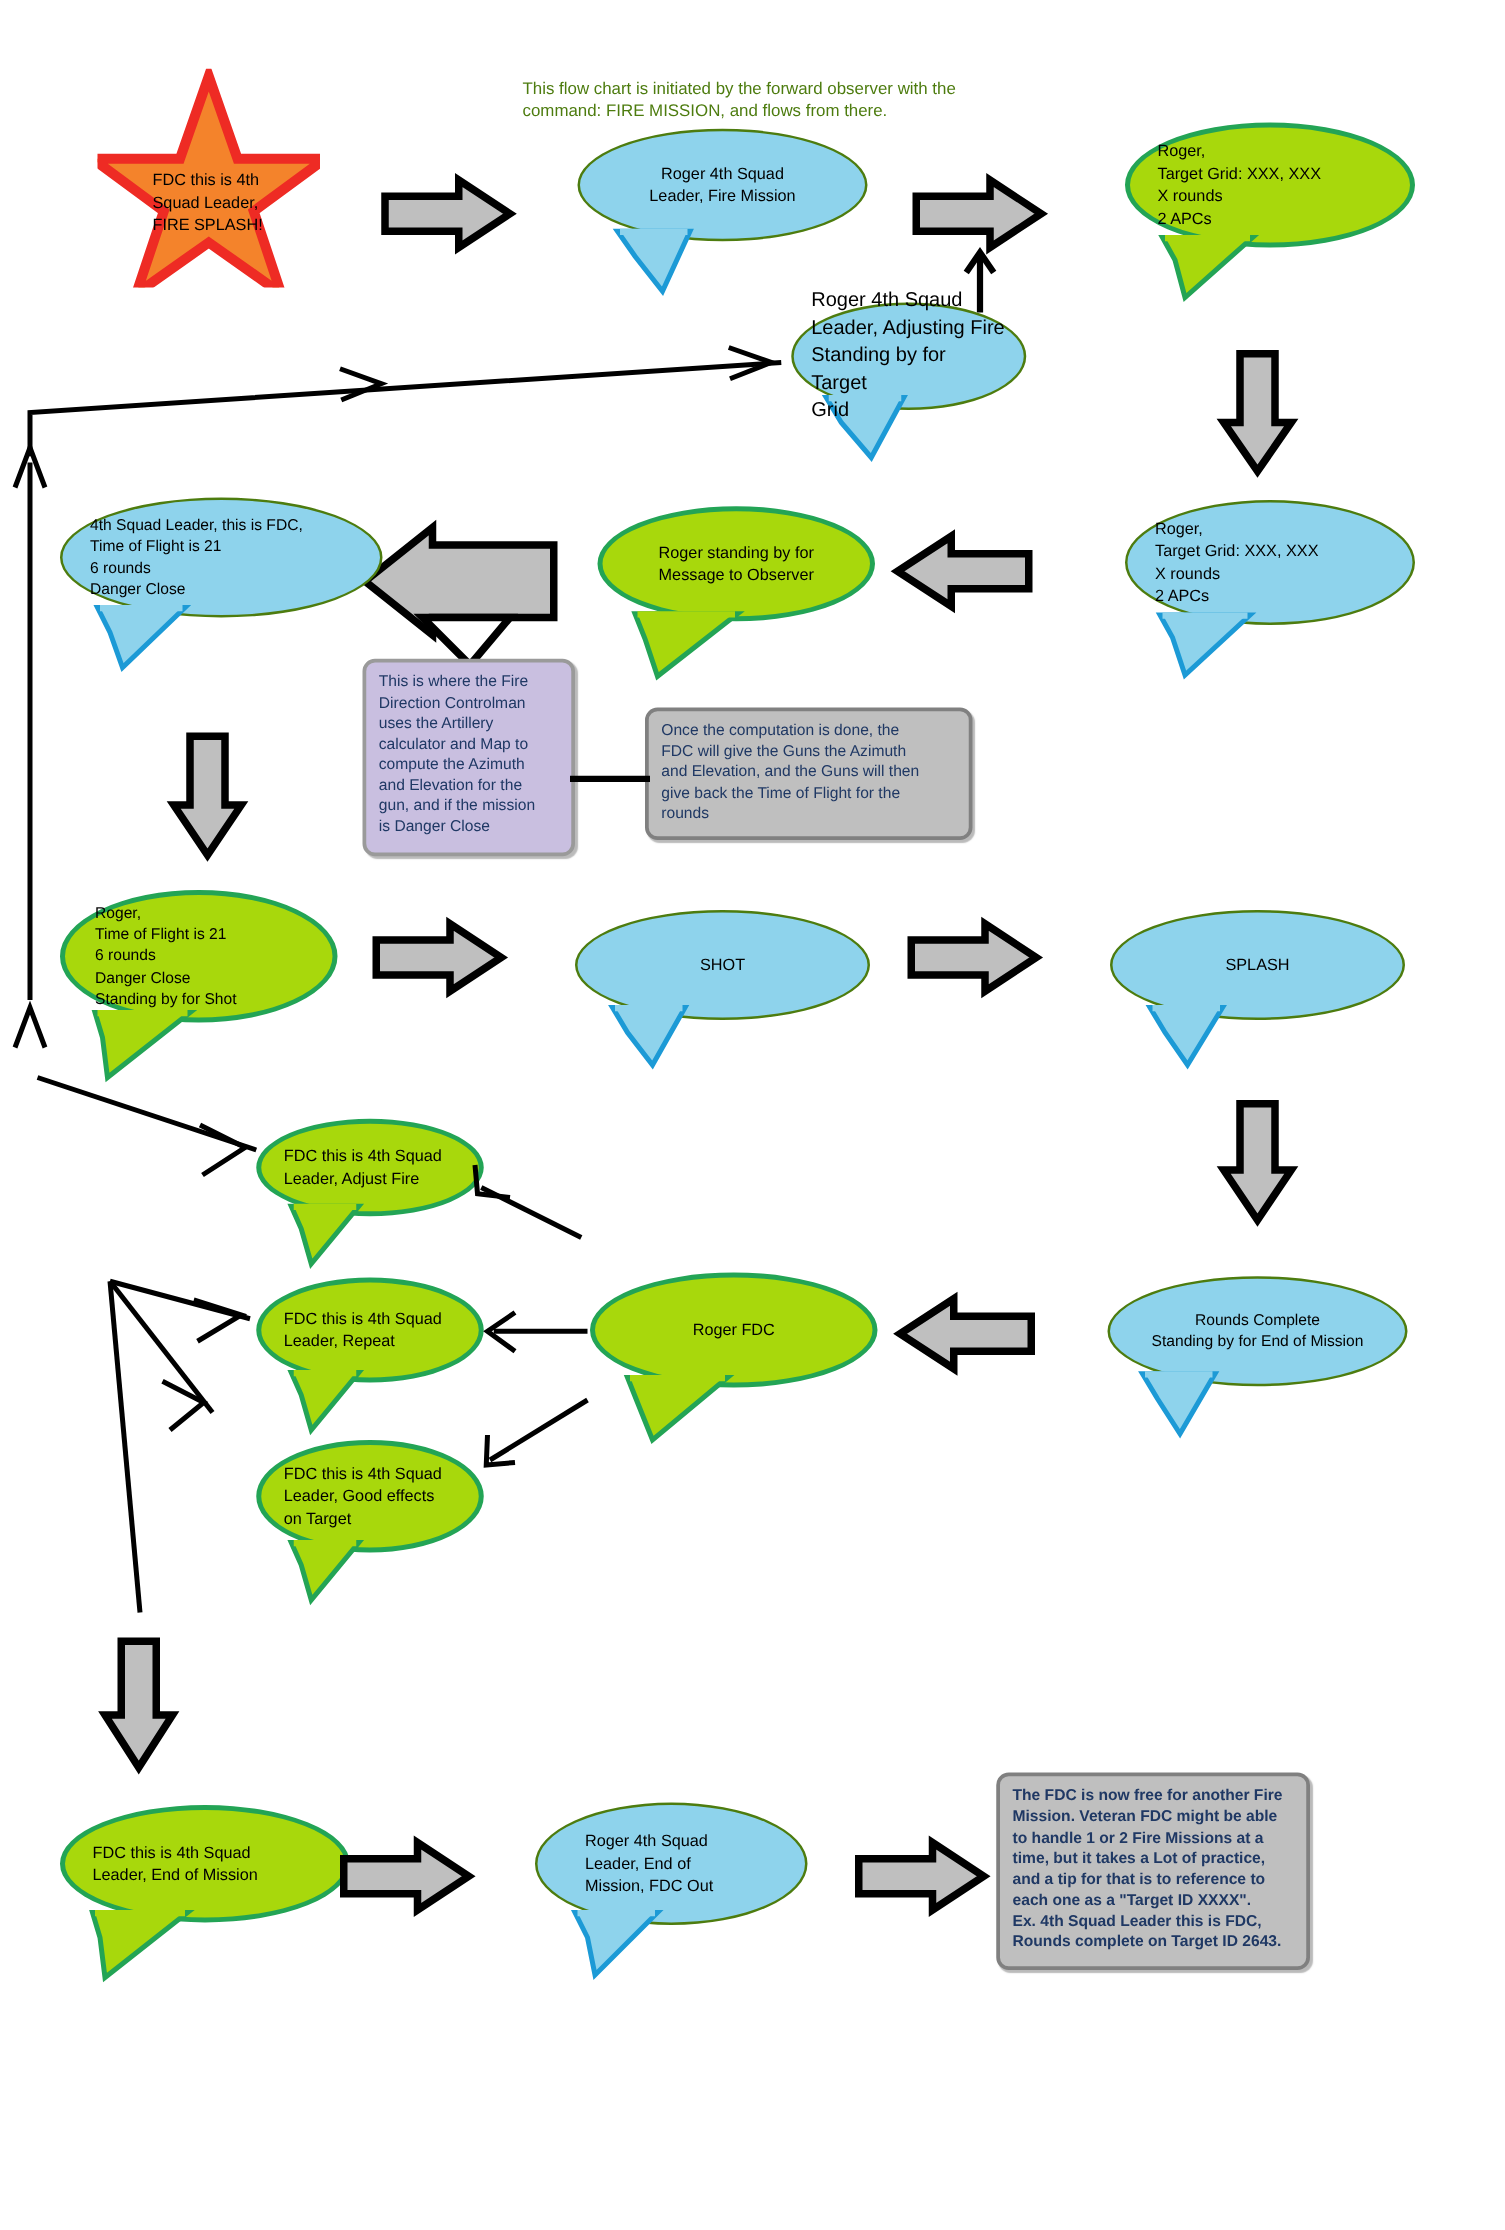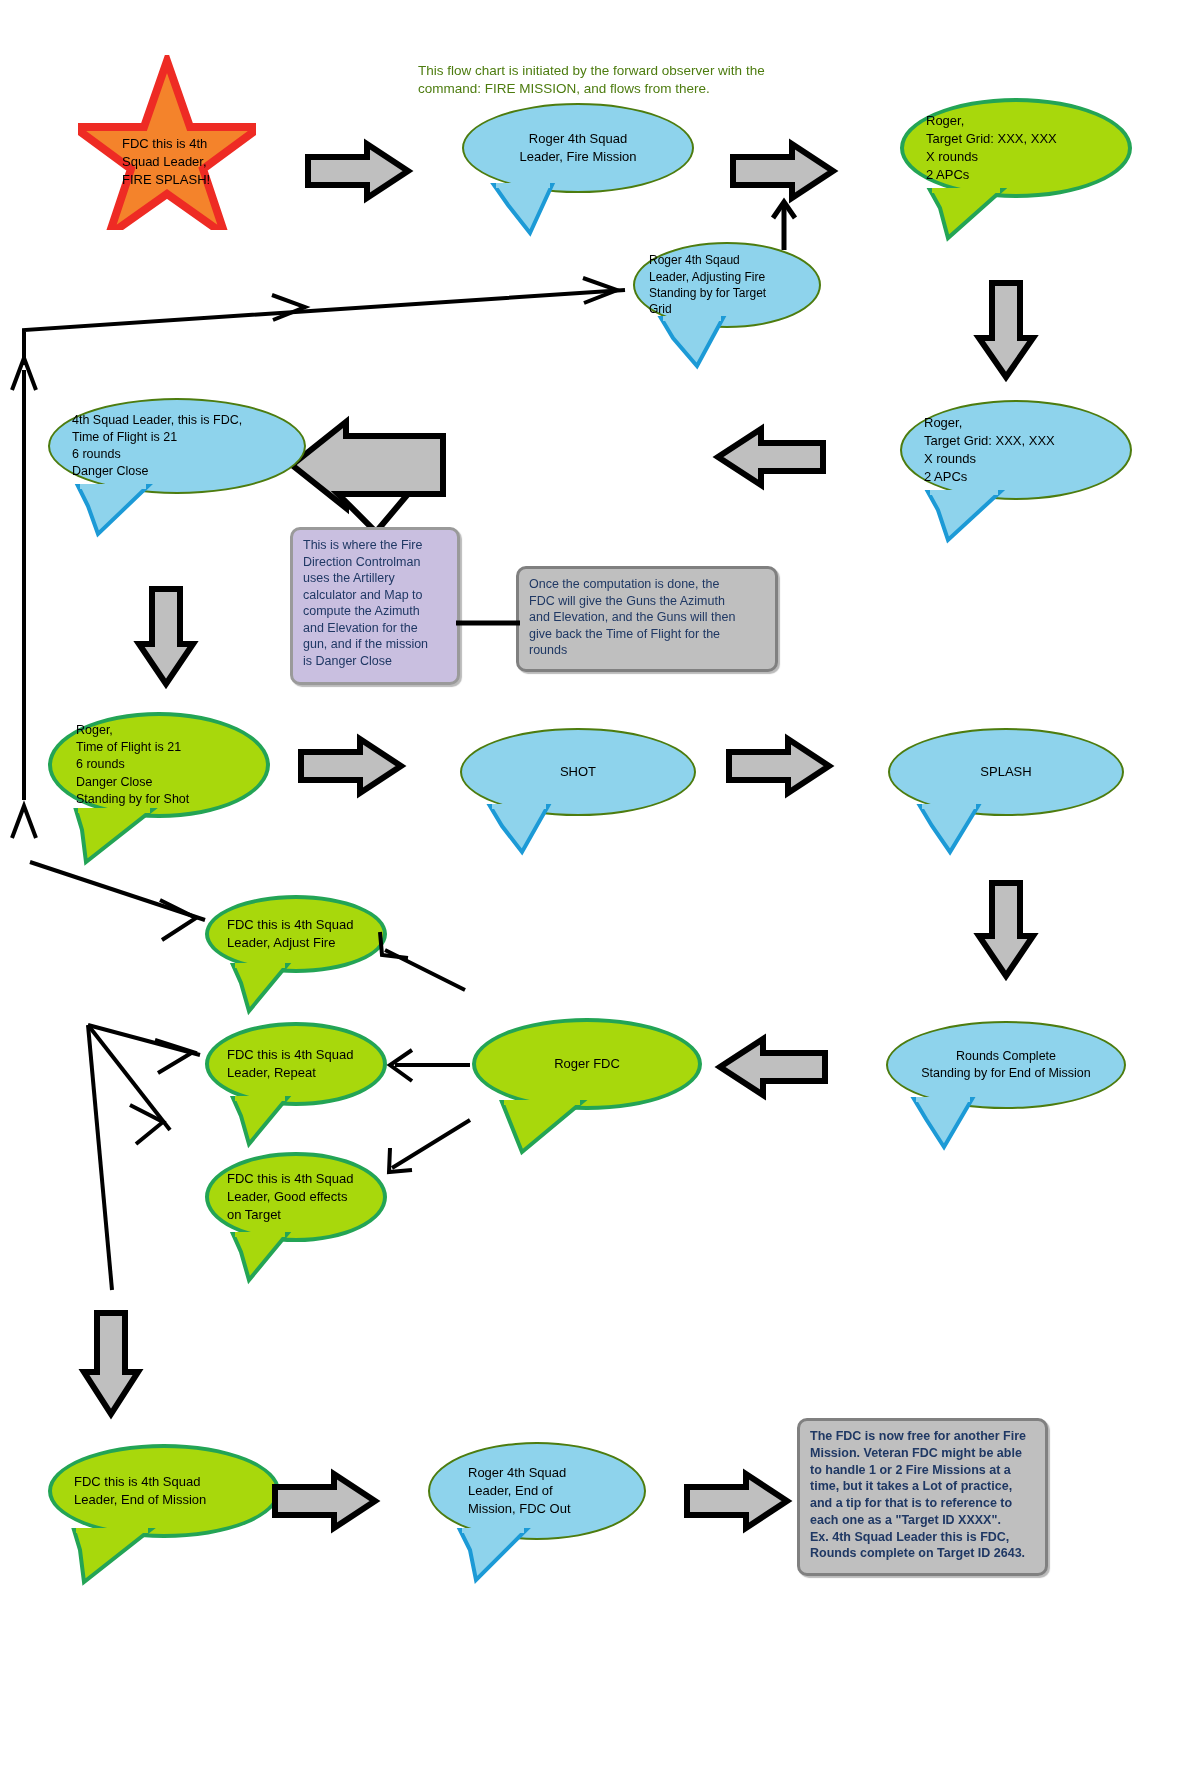--- a/index.html
+++ b/index.html
@@ -201,21 +201,21 @@
       <line x1="16" y1="52" x2="16" y2="6"></line>
       <polyline points="5,20 16,4 27,20"></polyline>
     </g>
   </svg>
 
   <div class="bubble bubble-blue" style="left:633px; top:242px; width:188px; height:86px;">
     <svg class="tail" style="left:22px; top:72px;" width="84" height="52" viewBox="0 0 84 52">
       <polygon points="4,2 66,2 40,50 16,22" fill="#8ED3EC" stroke="#1C9AD6" stroke-width="4"></polygon>
       <rect x="6" y="0" width="58" height="5" fill="#8ED3EC"></rect>
     </svg>
-    <div class="txt" style="padding-left:14px; font-size:12px;">Roger 4th Sqaud
+    <div class="txt" style="padding-left:14px; font-size:16px;">Roger 4th Sqaud
 Leader, Adjusting Fire
 Standing by for Target
 Grid</div>
   </div>
 
   <svg class="arrow" style="left:975px; top:280px;" width="62" height="100" viewBox="0 0 62 100">
     <polygon points="17,3 45,3 45,58 58,58 31,97 4,58 17,58" fill="#BFBFBF" stroke="#000000" stroke-width="6" stroke-linejoin="miter"></polygon>
   </svg>
 
   <div class="bubble bubble-blue" style="left:900px; top:400px; width:232px; height:100px;">
@@ -226,20 +226,28 @@
     <div class="txt" style="padding-left:22px;">Roger,
 Target Grid: XXX, XXX
 X rounds
 2 APCs</div>
   </div>
 
   <svg class="arrow" style="left:714px; top:425px;" width="112" height="64" viewBox="0 0 112 64">
     <polygon points="109,18 47,18 47,4 4,32 47,60 47,46 109,46" fill="#BFBFBF" stroke="#000000" stroke-width="6" stroke-linejoin="miter"></polygon>
   </svg>
 
+  <div class="bubble bubble-green" style="left:478px; top:405px; width:222px; height:92px;">
+    <svg class="tail" style="left:22px; top:80px;" width="104" height="56" viewBox="0 0 104 56">
+      <polygon points="4,2 86,2 22,52 12,22" fill="#A8D80C" stroke="#23A455" stroke-width="4"></polygon>
+      <rect x="6" y="0" width="78" height="5" fill="#A8D80C"></rect>
+    </svg>
+    <div class="txt center">Roger standing by for
+Message to Observer</div>
+  </div>
 
   <svg class="arrow" style="left:288px; top:420px;" width="180" height="115" viewBox="0 0 180 115">
     <polygon points="155,16 58,16 58,2 4,45 58,88 58,74 155,74" fill="#BFBFBF" stroke="#000000" stroke-width="6" stroke-linejoin="miter"></polygon>
     <polygon points="50,74 120,74 88,112" fill="#FFFFFF" stroke="#000000" stroke-width="6" stroke-linejoin="miter"></polygon>
   </svg>
 
   <div class="bubble bubble-blue" style="left:48px; top:398px; width:258px; height:96px;">
     <svg class="tail" style="left:24px; top:84px;" width="96" height="54" viewBox="0 0 96 54">
       <polygon points="4,2 74,2 24,50 14,22" fill="#8ED3EC" stroke="#1C9AD6" stroke-width="4"></polygon>
       <rect x="6" y="0" width="66" height="5" fill="#8ED3EC"></rect>

